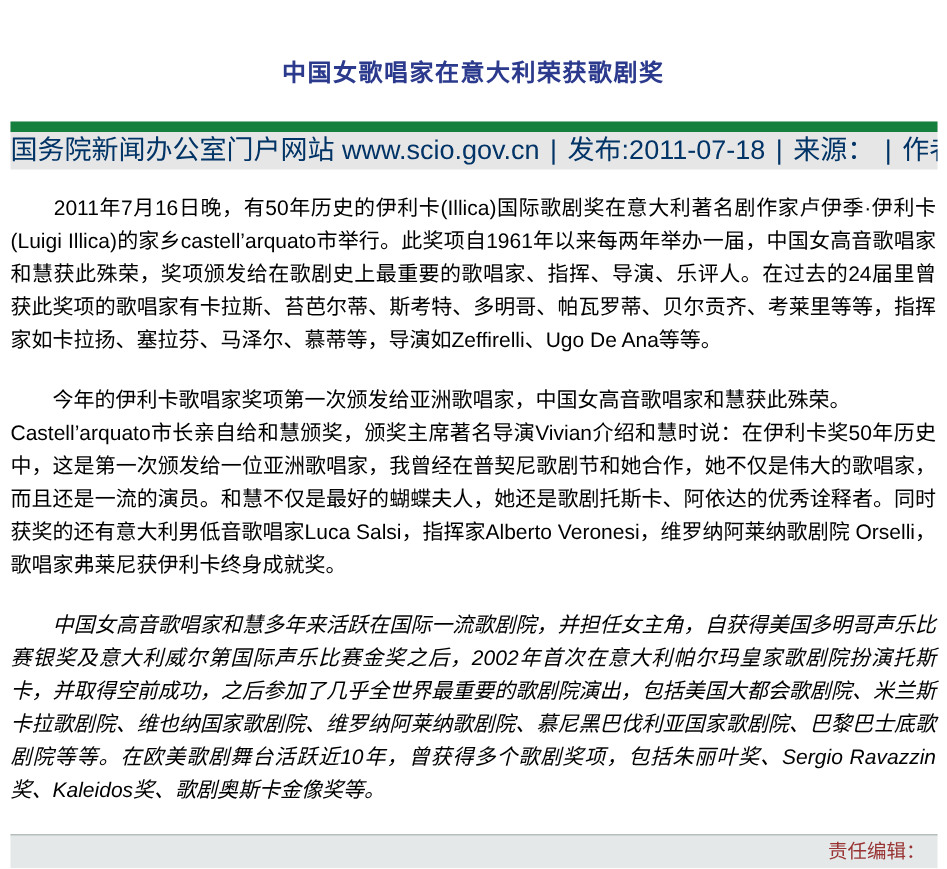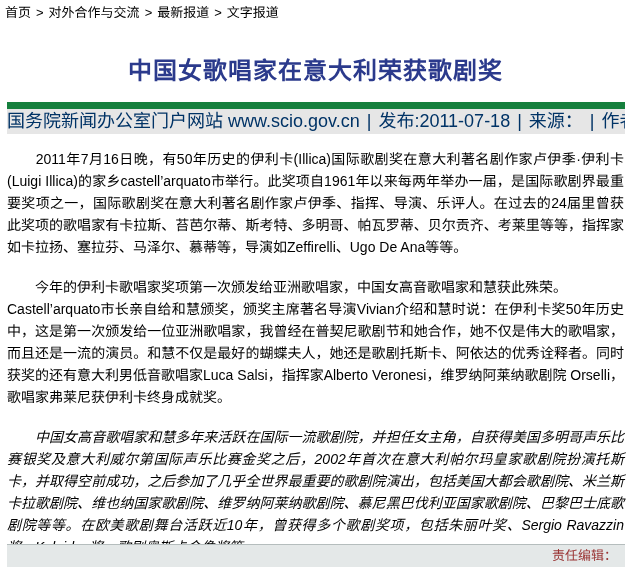--- a/index.html
+++ b/index.html
@@ -26,21 +26,21 @@
     cursor: pointer;
   }
   .breadcrumb .sep {
     margin: 0 5px;
     color: #000000;
   }
   
   .title {
     margin: 34px 10px 0;
     text-align: center;
-    font-size: 24px;
+    font-size: 16px;
     line-height: 32px;
     font-weight: bold;
     color: var(--title-navy, #2b3a8c);
     letter-spacing: 1px;
   }
   
   .meta-bar {
     margin: 15px 6px 1px 7px;
     height: 25px;
     line-height: 25px;
@@ -65,48 +65,45 @@
     margin: 0 0 18px 0;
     white-space: pre-wrap;
     word-break: break-word;
   }
   .article-body p:last-child { margin-bottom: 0; font-style: italic; }
   
   .footer-bar {
     position: absolute;
     left: 7px;
     right: 6px;
-    bottom: 12px;
+    bottom: 0;
     height: 22px;
     line-height: 22px;
     background: var(--footer-gray, #e4e8e8);
     border-top: 1px solid #b5bdbd;
     text-align: right;
     padding-right: 8px;
     font-size: 13px;
     color: var(--editor-maroon, #993333);
   }
 </style>
 </head>
 <body>
 
 <div class="page">
 
-  <div class="breadcrumb">
-    <a>首页</a><span class="sep">&gt;</span><a>对外合作与交流</a><span class="sep">&gt;</span><a>最新报道</a><span class="sep">&gt;</span><span>文字报道</span>
-  </div>
 
   <h1 class="title">中国女歌唱家在意大利荣获歌剧奖</h1>
 
   <div class="meta-bar">
     <span>国务院新闻办公室门户网站 www.scio.gov.cn</span><span class="msep">|</span><span>发布:2011-07-18</span><span class="msep">|</span><span>来源：</span><span class="msep">|</span><span>作者：</span>
   </div>
 
   <div class="article-body">
-    <p>　　2011年7月16日晚，有50年历史的伊利卡(Illica)国际歌剧奖在意大利著名剧作家卢伊季·伊利卡(Luigi Illica)的家乡castell’arquato市举行。此奖项自1961年以来每两年举办一届，是国际歌剧界最重要奖项之一，国际歌剧奖在意大利著名剧作家卢伊季、指挥、导演、乐评人。在过去的24届里曾获此奖项的歌唱家有卡拉斯、苔芭尔蒂、斯考特、多明哥、帕瓦罗蒂、贝尔贡齐、考莱里等等，指挥家如卡拉扬、塞拉芬、马泽尔、慕蒂等，导演如Zeffirelli、Ugo De Ana等等。</p>
+    <p>　　2011年7月16日晚，有50年历史的伊利卡(Illica)国际歌剧奖在意大利著名剧作家卢伊季·伊利卡(Luigi Illica)的家乡castell’arquato市举行。此奖项自1961年以来每两年举办一届，中国女高音歌唱家和慧获此殊荣，奖项颁发给在歌剧史上最重要的歌唱家、指挥、导演、乐评人。在过去的24届里曾获此奖项的歌唱家有卡拉斯、苔芭尔蒂、斯考特、多明哥、帕瓦罗蒂、贝尔贡齐、考莱里等等，指挥家如卡拉扬、塞拉芬、马泽尔、慕蒂等，导演如Zeffirelli、Ugo De Ana等等。</p>
     <p>　　今年的伊利卡歌唱家奖项第一次颁发给亚洲歌唱家，中国女高音歌唱家和慧获此殊荣。
 Castell’arquato市长亲自给和慧颁奖，颁奖主席著名导演Vivian介绍和慧时说：在伊利卡奖50年历史中，这是第一次颁发给一位亚洲歌唱家，我曾经在普契尼歌剧节和她合作，她不仅是伟大的歌唱家，而且还是一流的演员。和慧不仅是最好的蝴蝶夫人，她还是歌剧托斯卡、阿依达的优秀诠释者。同时获奖的还有意大利男低音歌唱家Luca Salsi，指挥家Alberto Veronesi，维罗纳阿莱纳歌剧院 Orselli，歌唱家弗莱尼获伊利卡终身成就奖。</p>
     <p>　　中国女高音歌唱家和慧多年来活跃在国际一流歌剧院，并担任女主角，自获得美国多明哥声乐比赛银奖及意大利威尔第国际声乐比赛金奖之后，2002年首次在意大利帕尔玛皇家歌剧院扮演托斯卡，并取得空前成功，之后参加了几乎全世界最重要的歌剧院演出，包括美国大都会歌剧院、米兰斯卡拉歌剧院、维也纳国家歌剧院、维罗纳阿莱纳歌剧院、慕尼黑巴伐利亚国家歌剧院、巴黎巴士底歌剧院等等。在欧美歌剧舞台活跃近10年，曾获得多个歌剧奖项，包括朱丽叶奖、Sergio Ravazzin奖、Kaleidos奖、歌剧奥斯卡金像奖等。</p>
   </div>
 
   <div class="footer-bar">
     <span>责任编辑：</span>
   </div>
 
 </div>

